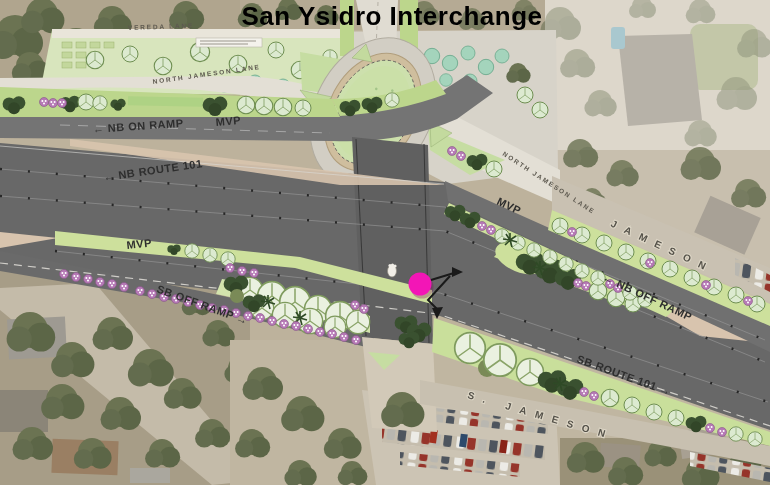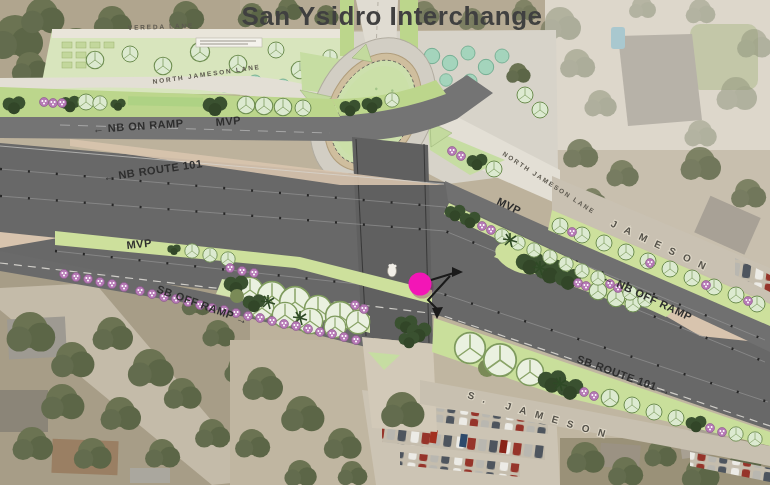--- a/index.html
+++ b/index.html
@@ -1,20 +1,20 @@
 <!DOCTYPE html>
 <html><head>
 <meta charset="utf-8">
 <style>
   html,body{margin:0;padding:0;background:#222;}
   .stage{position:relative;width:770px;height:485px;overflow:hidden;background:#bdb29c;
          font-family:"Liberation Sans",sans-serif;}
   .stage svg{position:absolute;left:0;top:0;}
   .map-title{position:absolute;left:392px;top:1px;transform:translateX(-50%);
-    font-size:26px;font-weight:700;letter-spacing:.5px;color:#404040;white-space:nowrap;}
+    font-size:26px;font-weight:700;letter-spacing:.5px;color:#000000;white-space:nowrap;}
   text{font-family:"Liberation Sans",sans-serif;fill:#2e2e2e;}
   .road-label{font-size:11px;font-weight:600;letter-spacing:.5px;}
   .tiny-label{font-size:6.5px;font-weight:600;letter-spacing:1.8px;fill:#5d594f;}
   .street-label{font-size:10px;font-weight:600;fill:#55524a;letter-spacing:9px;
     paint-order:stroke;stroke:#ddd6c6;stroke-width:2.2px;}
 </style>
 </head>
 <body>
 
 <div class="stage">

